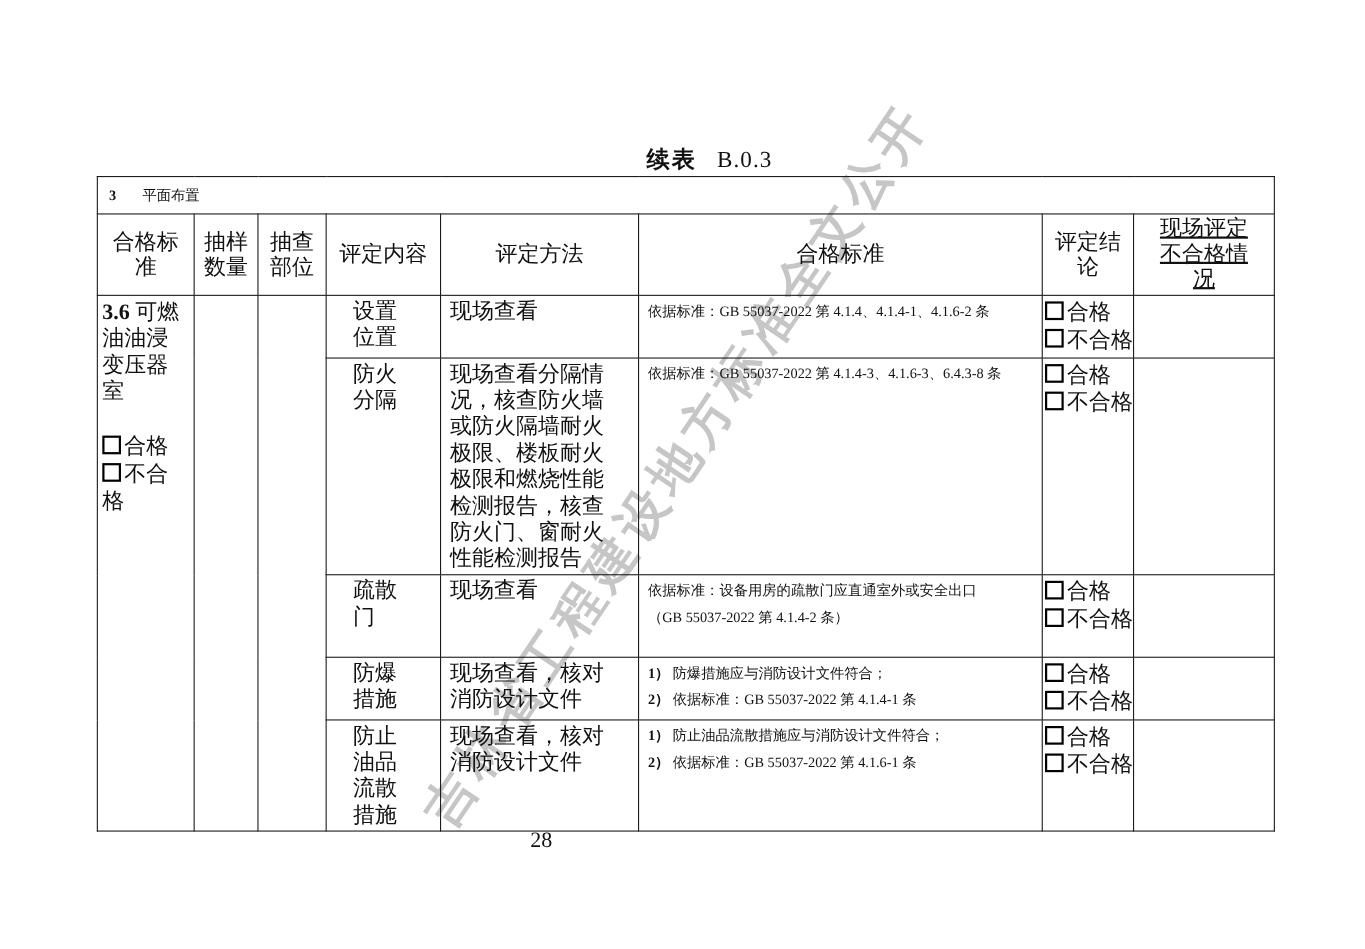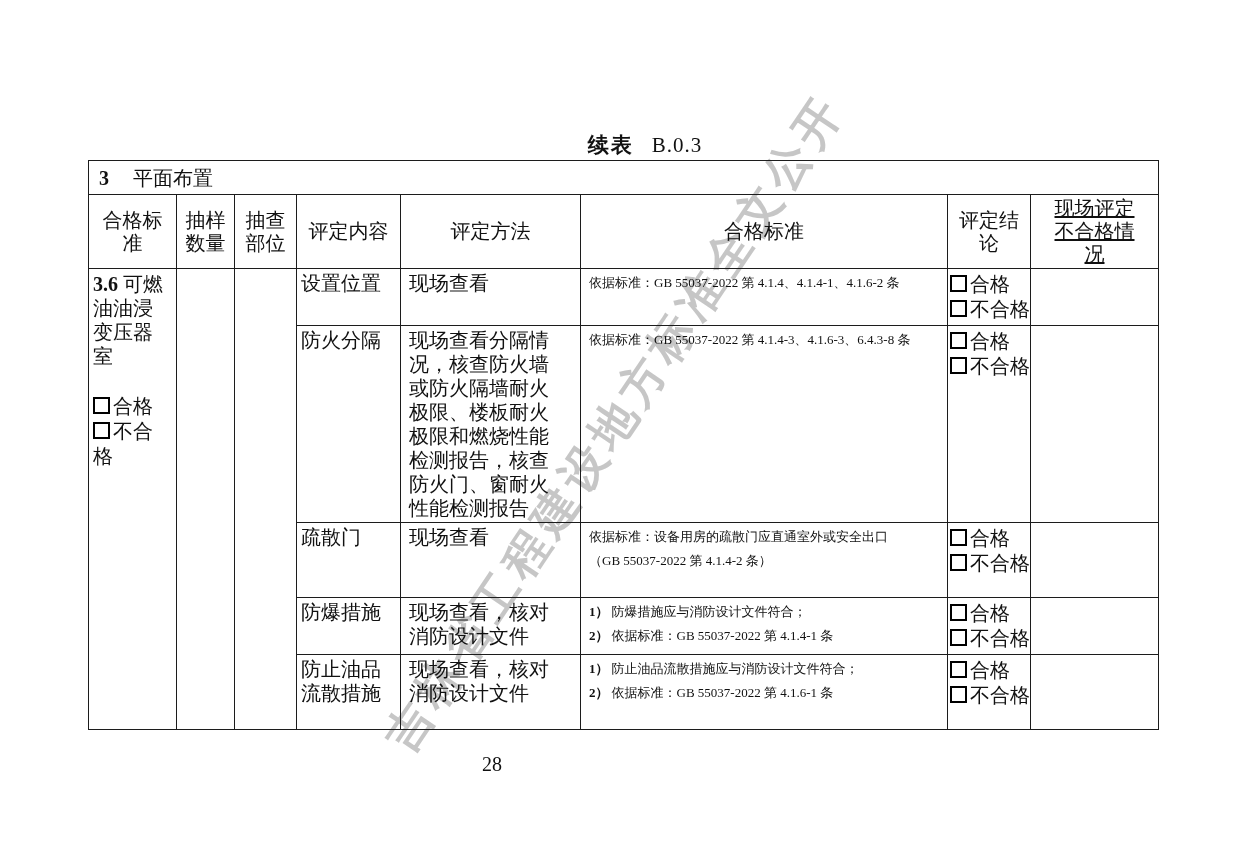--- a/index.html
+++ b/index.html
@@ -20,26 +20,26 @@
     font-size:46px; letter-spacing:6px; white-space:nowrap;
     color:#b9b9b9; opacity:0.8; font-weight:bold; z-index:1;
   }
   table.eval {
     position:absolute; left:88px; top:160px; width:1070px;
     border-collapse:collapse; table-layout:fixed; z-index:2;
     background:transparent;
   }
   .eval td, .eval th {
     border:1.5px solid #1c1c1c; font-size:20px; line-height:24px;
-    vertical-align:top; padding:2px 4px; font-weight:normal;
+    vertical-align:top; padding:2px 24px; font-weight:normal;
     overflow:hidden; background:transparent;
   }
   .eval th { text-align:center; vertical-align:middle; line-height:23px; padding:2px 4px; }
   .eval th.th-wide { padding:2px 16px;text-decoration:underline; }
-  td.section-cell { font-size:20px; vertical-align:middle; padding:2px 10px; }
+  td.section-cell { font-size:13px; vertical-align:middle; padding:2px 10px; }
   td.section-cell b { margin-right:24px; }
   td.item-cell { padding:3px 4px; }
   td.item-cell b { margin-right:5px; }
   td.method-cell { padding:2px 12px 2px 8px; }
   td.std-cell { padding:2px 8px; font-size:13px; }
   td.result-cell { padding:3px 2px; white-space:nowrap; }
   .cb {
     display:inline-block; width:13px; height:13px; border:2px solid #000;
     margin-right:3px; vertical-align:-1px; background:transparent;
   }

